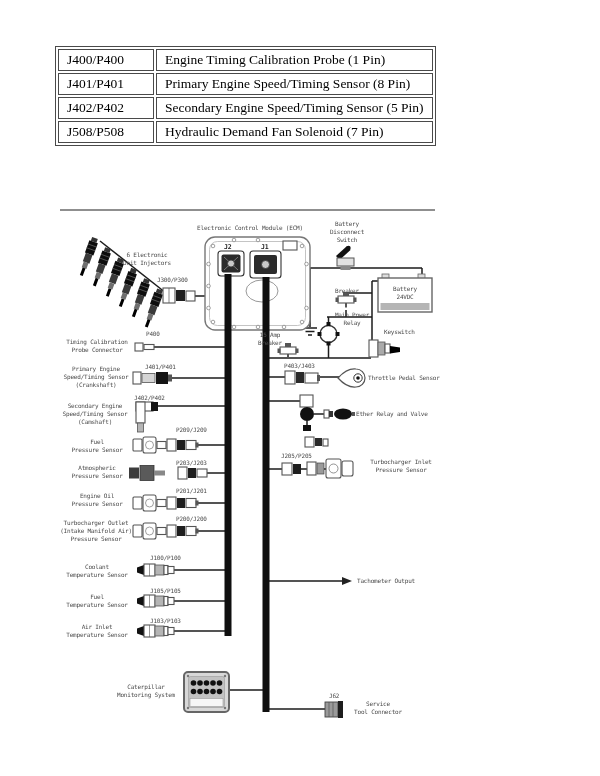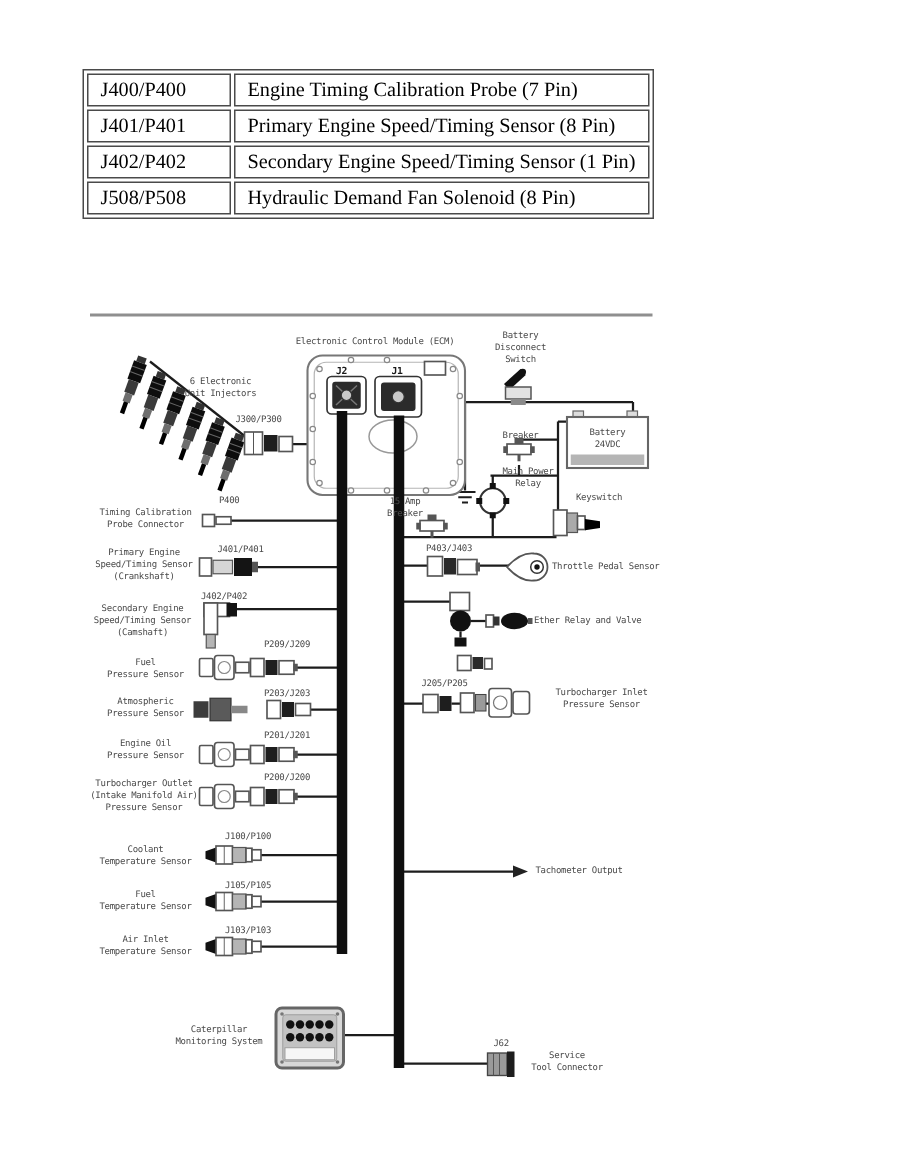--- a/index.html
+++ b/index.html
@@ -31,33 +31,33 @@
 </head>
 <body>
 
 <div id="page">
 
   <div id="tblwrap">
     <table class="ctable">
       <tbody>
           <tr>
         <td class="c1">J400/P400</td>
-        <td class="c2">Engine Timing Calibration Probe (7 Pin)</td>
+        <td class="c2">Engine Timing Calibration Probe (1 Pin)</td>
       </tr>
       <tr>
         <td class="c1">J401/P401</td>
         <td class="c2">Primary Engine Speed/Timing Sensor (8 Pin)</td>
       </tr>
       <tr>
         <td class="c1">J402/P402</td>
-        <td class="c2">Secondary Engine Speed/Timing Sensor (1 Pin)</td>
+        <td class="c2">Secondary Engine Speed/Timing Sensor (5 Pin)</td>
       </tr>
       <tr>
         <td class="c1">J508/P508</td>
-        <td class="c2">Hydraulic Demand Fan Solenoid (8 Pin)</td>
+        <td class="c2">Hydraulic Demand Fan Solenoid (7 Pin)</td>
       </tr>
     </tbody>
       </table>
   </div>
 
   <div class="rule"></div>
 
   <svg width="600" height="776" viewBox="0 0 600 776">
     <defs>
       <g id="breaker-sym">

